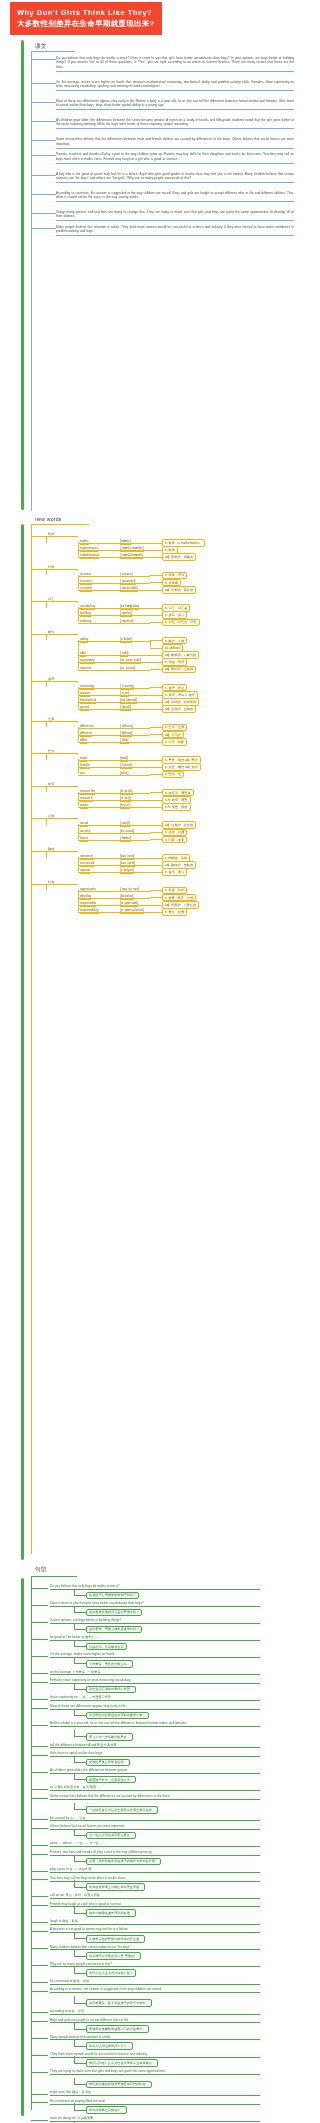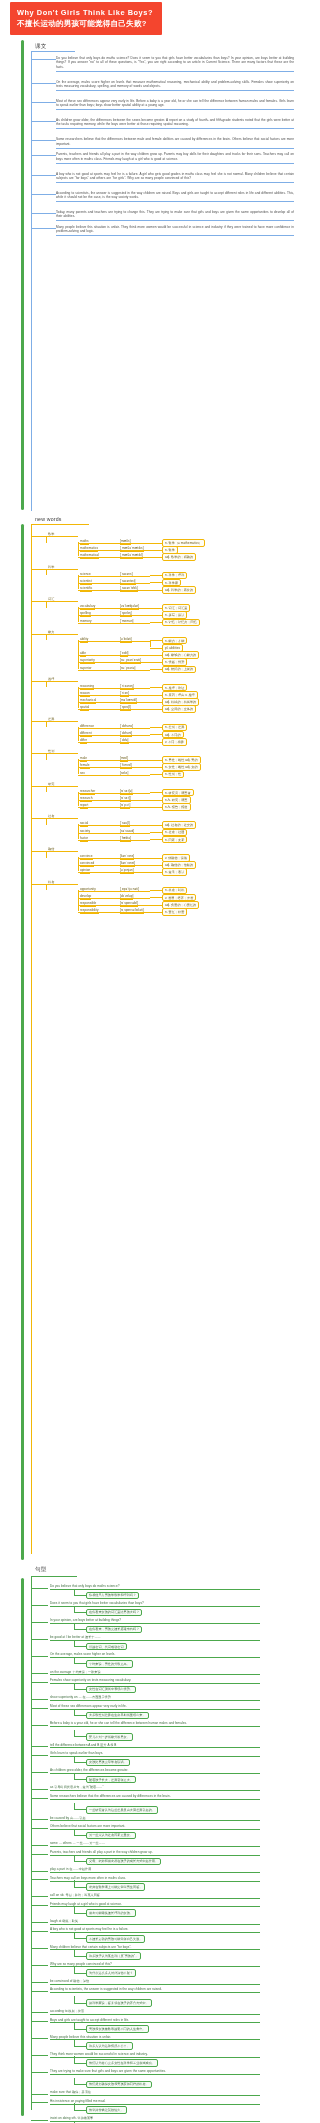--- a/index.html
+++ b/index.html
@@ -125,22 +125,22 @@
     padding: .8px 2px;
     background: #f6fbf6;
   }
 </style>
 </head>
 <body>
 
 <div id="page">
 
   <div class="title-banner">
-    <div class="title-en">Why Don't Girls Think Like Boys?</div>
-    <div class="title-cn">不擅长运动的男孩可能觉得自己失败?</div>
+    <div class="title-en">Why Don't Girls Think Like They?</div>
+    <div class="title-cn">大多数性别差异在生命早期就显现出来?</div>
   </div>
 
   <div class="trunk blue" style="top:40px;height:470px;"></div>
   <div class="sec-label cn" style="left:35px;top:43px;">课文</div>
   <div class="sec-underline u-blue" style="left:31px;top:51px;width:44px;"></div>
   <div class="ln v c-blue" style="left:31px;top:51px;height:460px;"></div>
 
   <div id="reading-paras">
       <div class="para" style="left: 56px; top: 56px; width: 238px;">Do you believe that only boys do maths science? Does it seem to you that girls have better vocabularies than boys? In your opinion, are boys better at building things? If you answer "no" to all of these questions, is "Yes", you are right according to an article in Current Science. There are many factors that these are the facts.</div>
       <div class="ln h c-blue" style="left: 31px; top: 59px; width: 25px;"></div>

